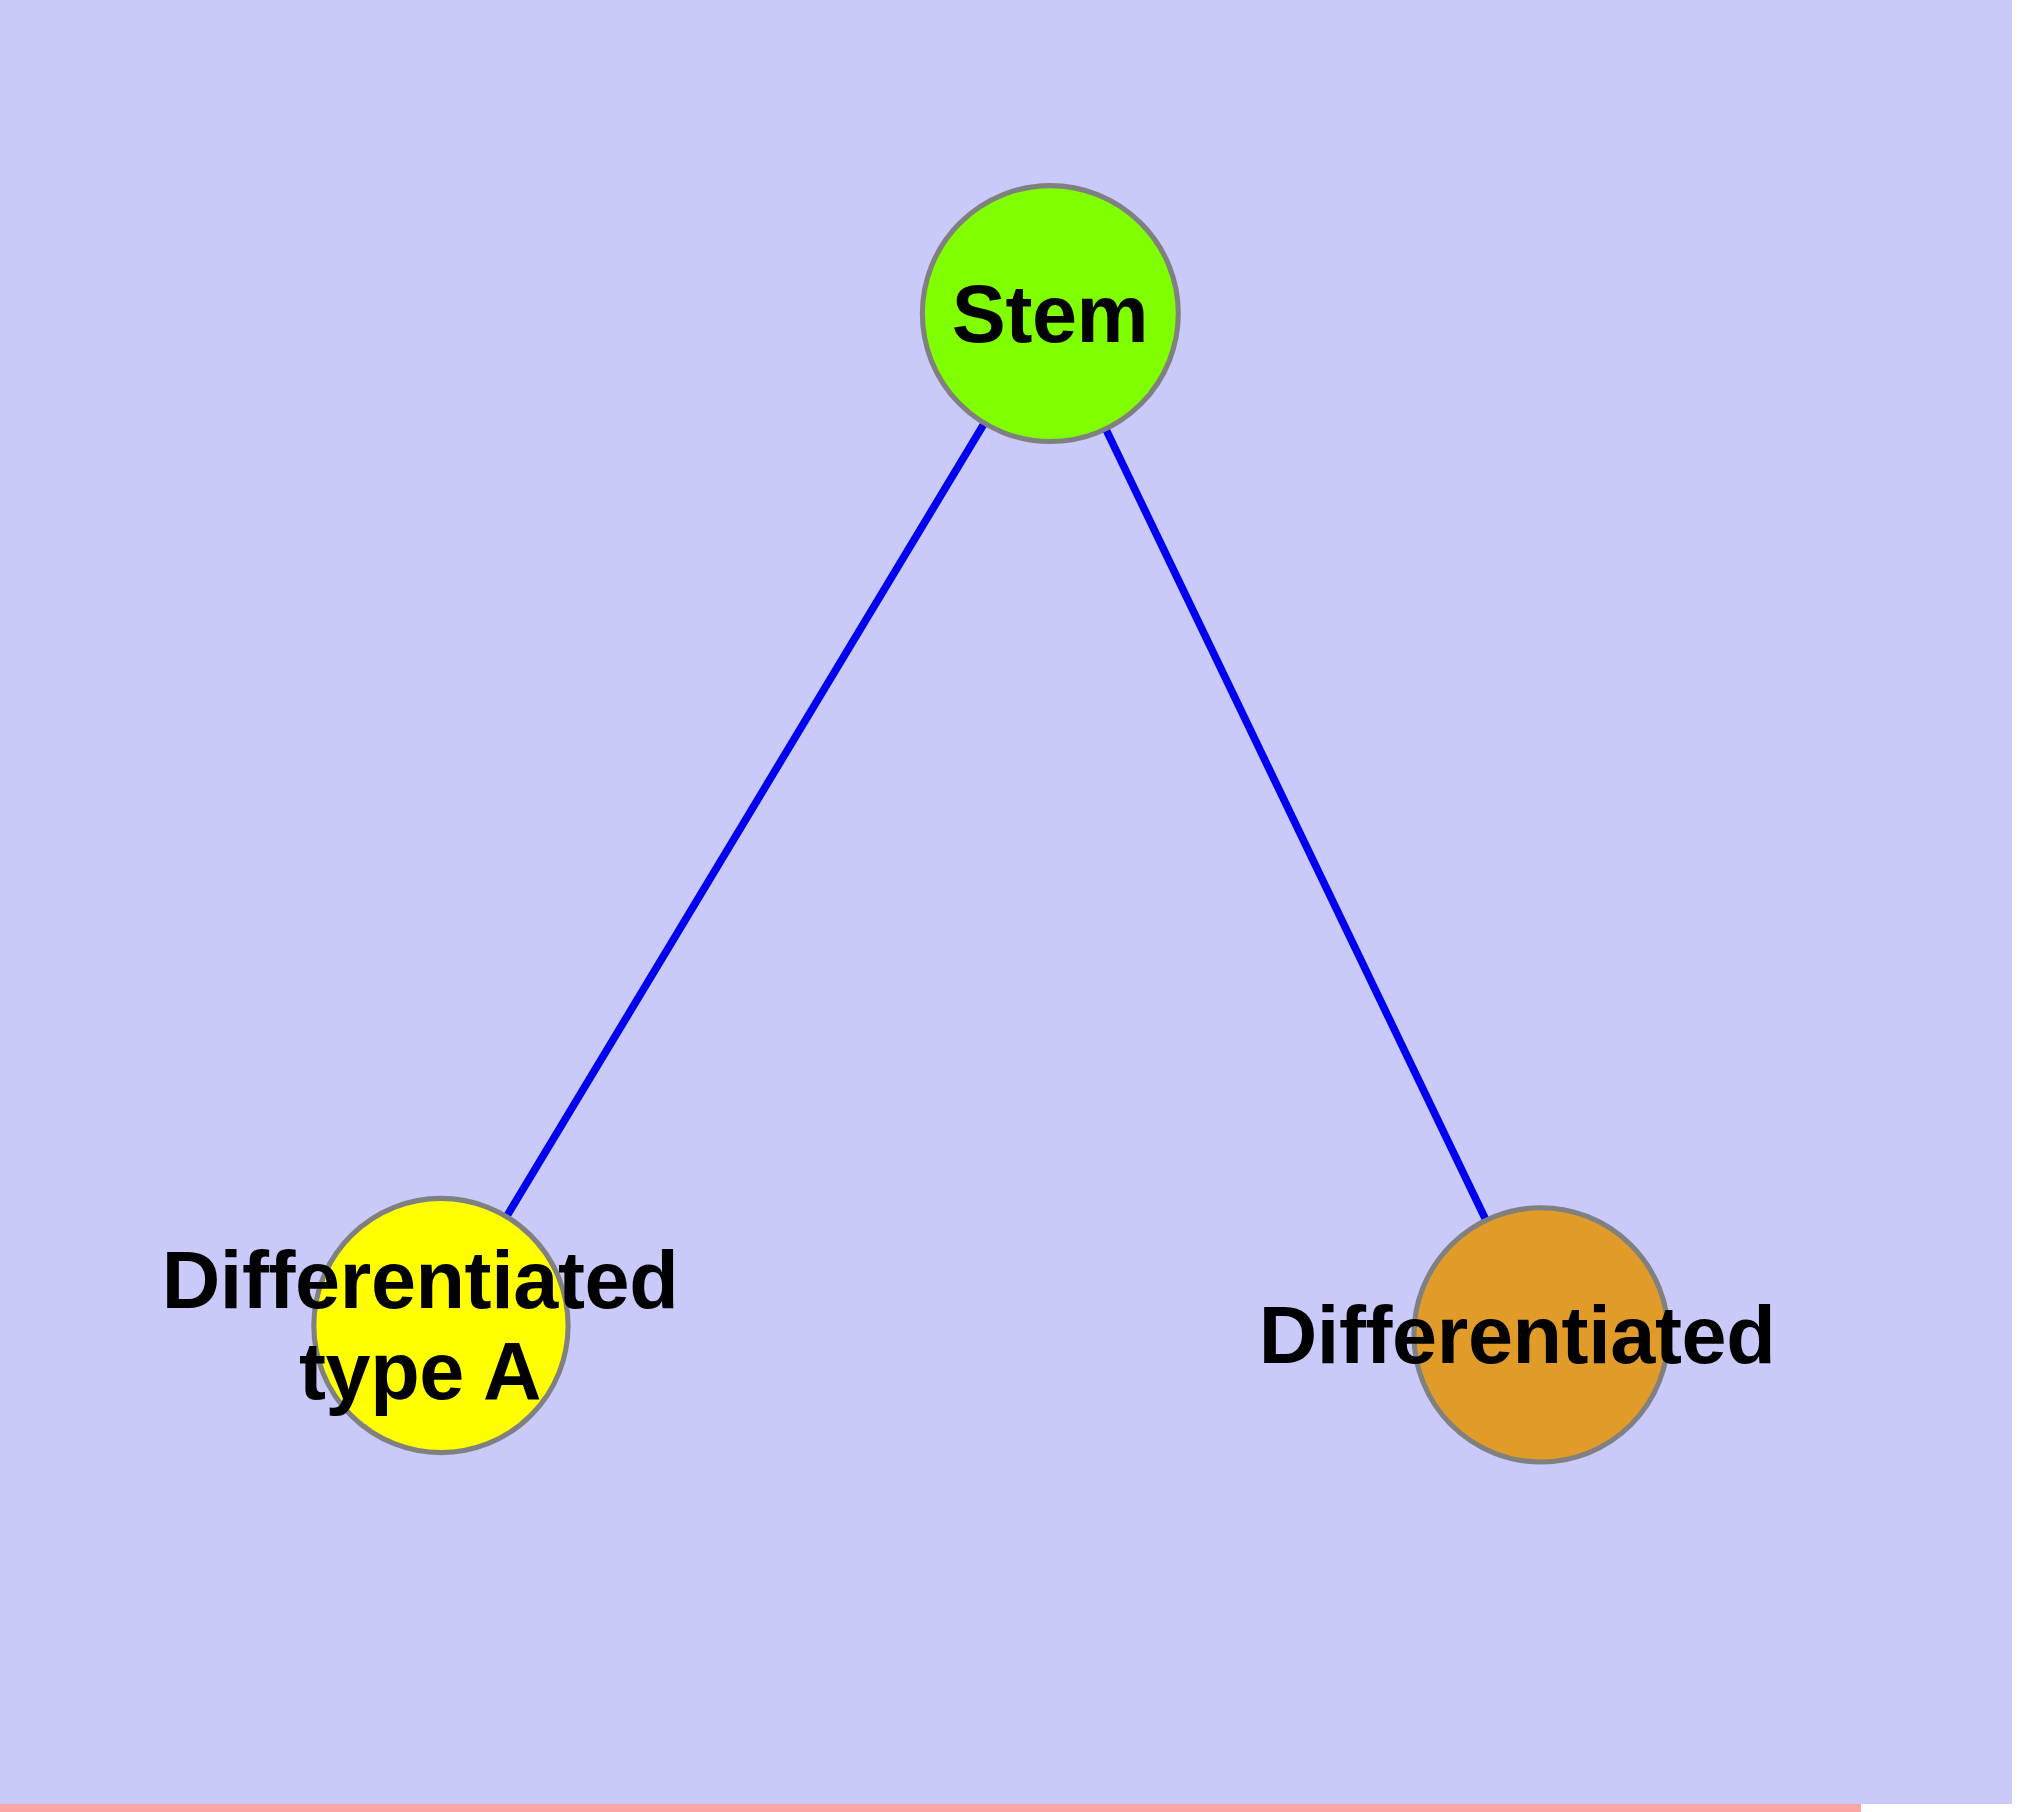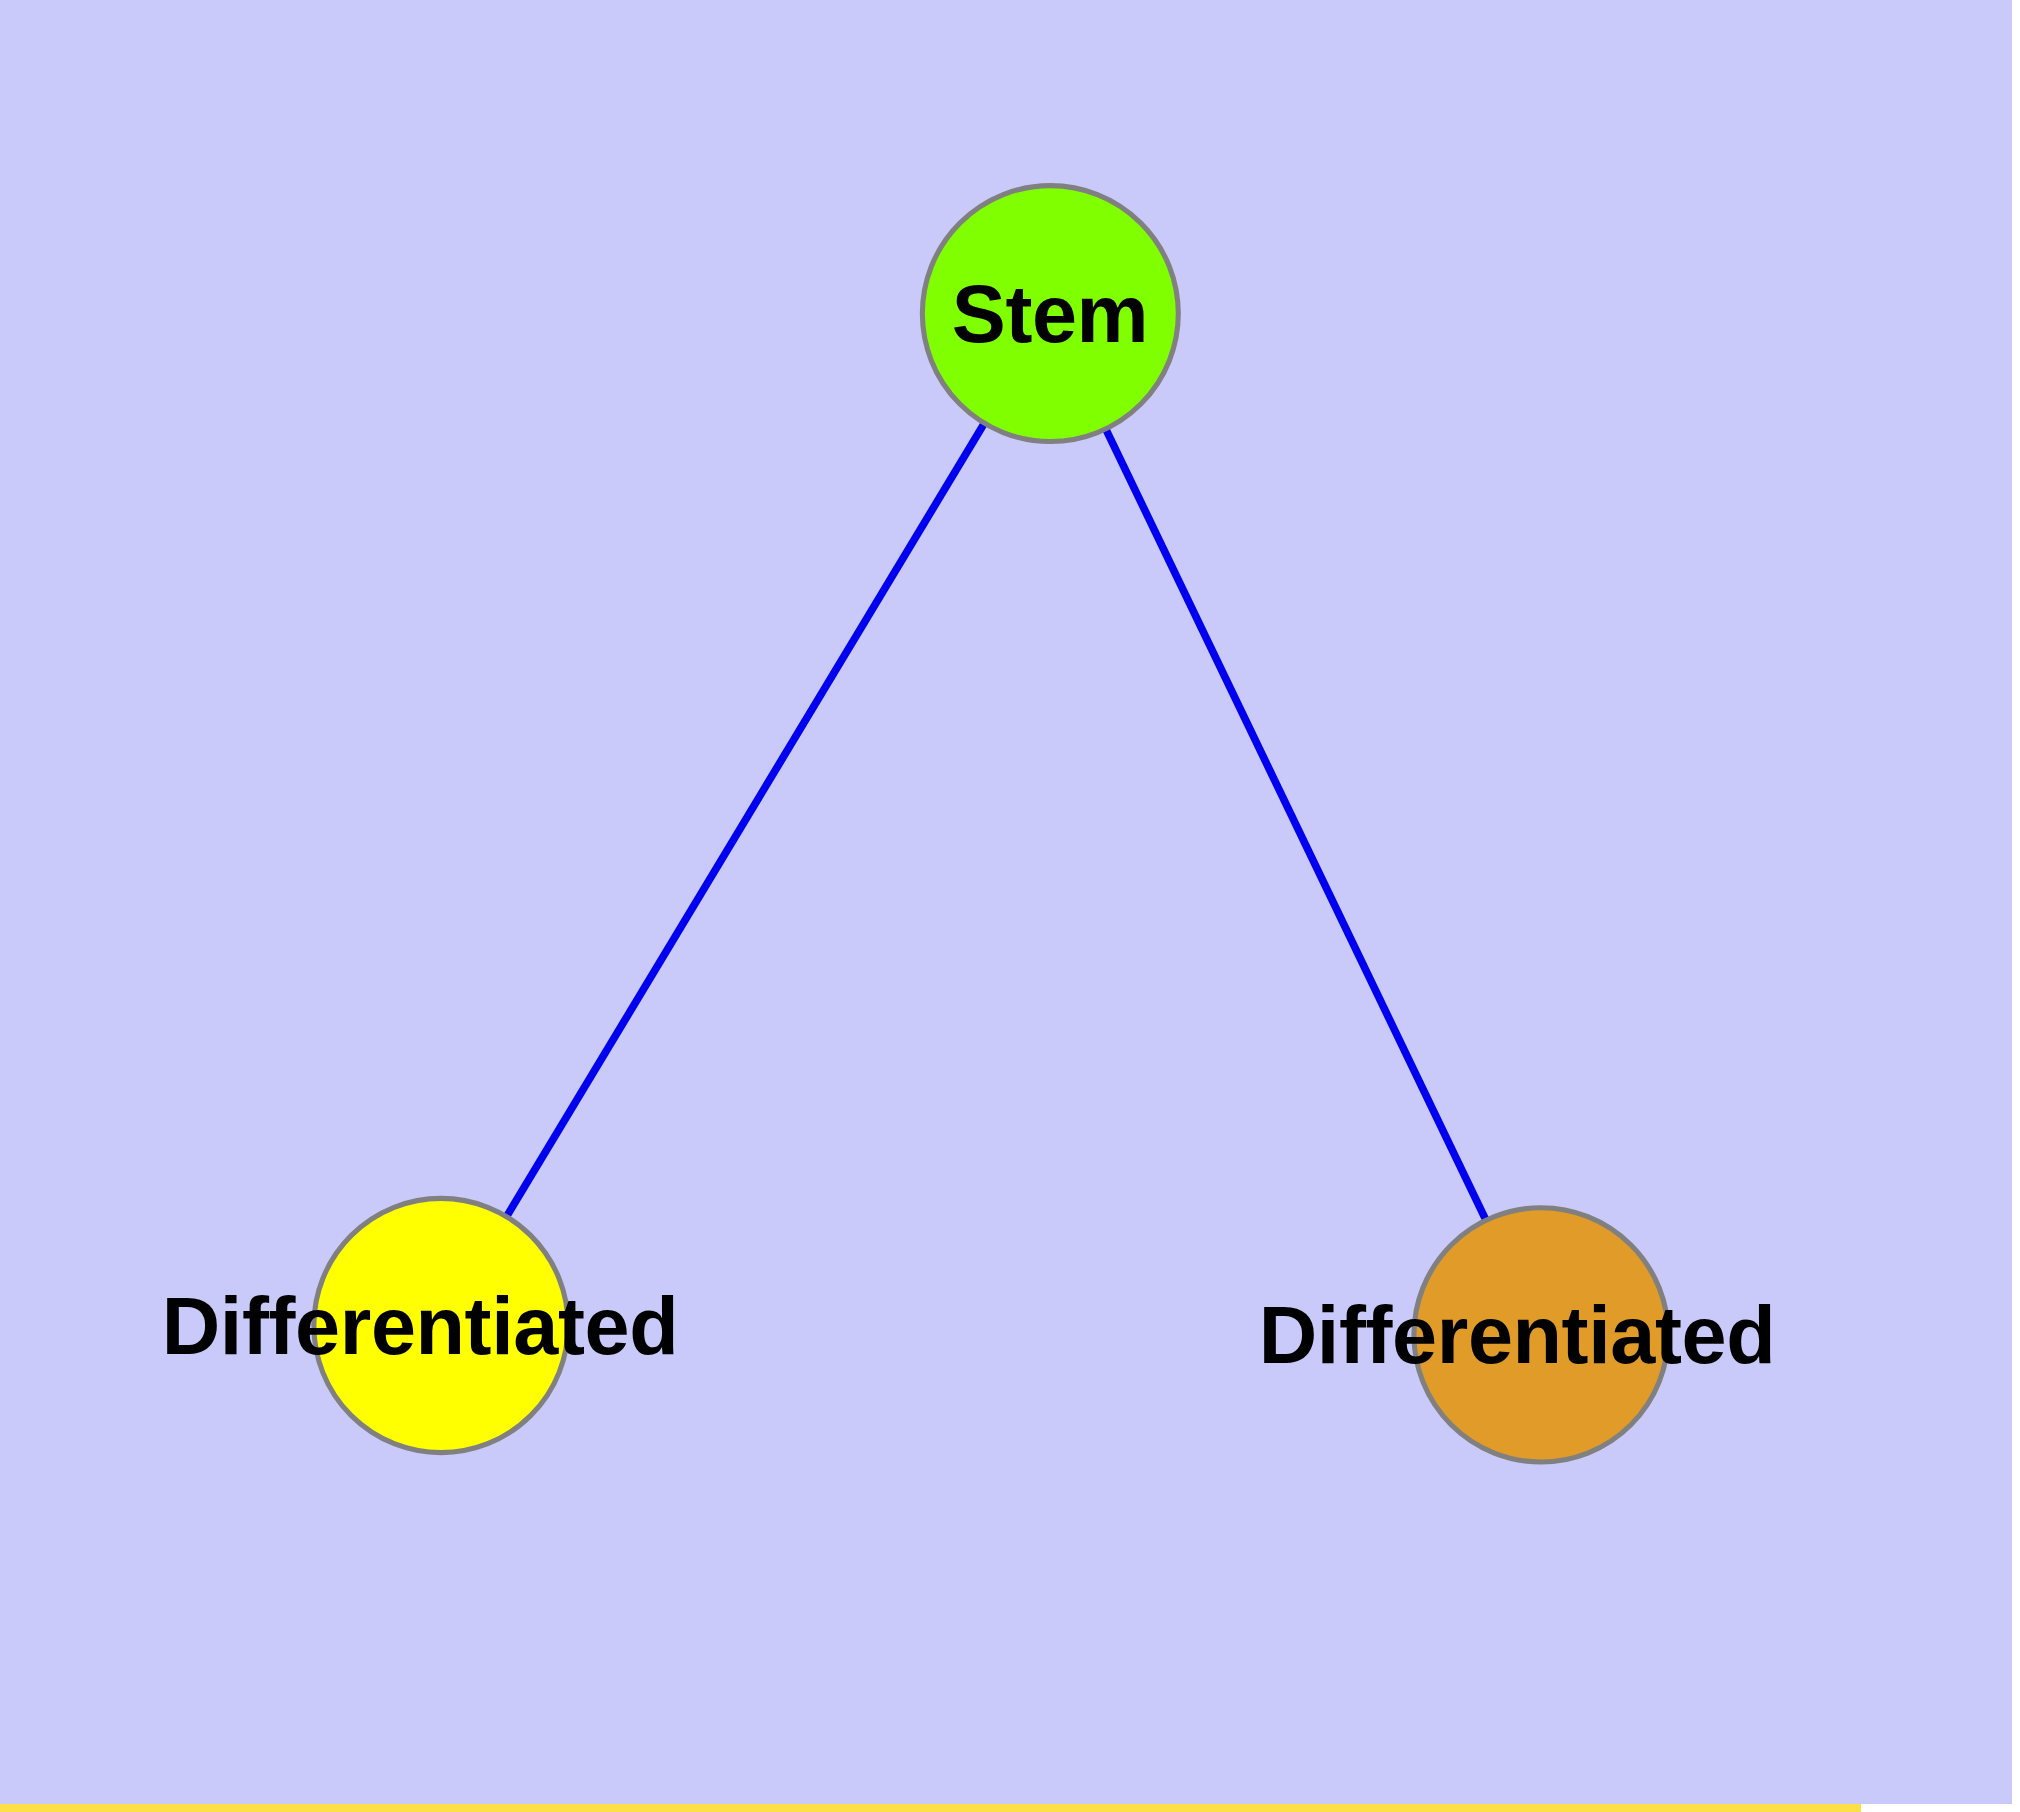--- a/index.html
+++ b/index.html
@@ -12,21 +12,21 @@
     width: 2021px;
     height: 1812px;
     overflow: hidden;
     font-family: "Liberation Sans", sans-serif;
   }
 
   #graph-canvas {
     position: relative;
     width: 1861px;
     height: 1812px;
-    background: #fde047;
+    background: #fca5a5;
   }
 
   
   .plot-bg {
     position: absolute;
     left: 0;
     top: 0;
     width: 2012px;
     height: 1804px;
     background: #c9caf9;
@@ -70,18 +70,18 @@
       </g>
     <g id="node-layer">
         <circle cx="1239" cy="370" r="151" fill="#80ff00" stroke="#808080" stroke-width="6"></circle>
         <circle cx="520" cy="1564" r="150" fill="#ffff00" stroke="#808080" stroke-width="6"></circle>
         <circle cx="1818" cy="1575" r="150" fill="#e09b28" stroke="#808080" stroke-width="6"></circle>
       </g>
   </svg>
 
   <div id="label-layer">
       <div class="node-label" style="left: 1050px; top: 314px; color: rgb(0, 0, 0); font-size: 81px;"><div>Stem</div></div>
-      <div class="node-label" style="left: 420px; top: 1326px; color: rgb(0, 0, 0); font-size: 81px;"><div>Differentiated</div></div>
+      <div class="node-label" style="left: 420px; top: 1326px; color: rgb(0, 0, 0); font-size: 81px;"><div>Differentiated</div><div>type A</div></div>
       <div class="node-label" style="left: 1517px; top: 1335px; color: rgb(0, 0, 0); font-size: 81px;"><div>Differentiated</div></div>
     </div>
 
 </div>
 
 
 </body></html>

